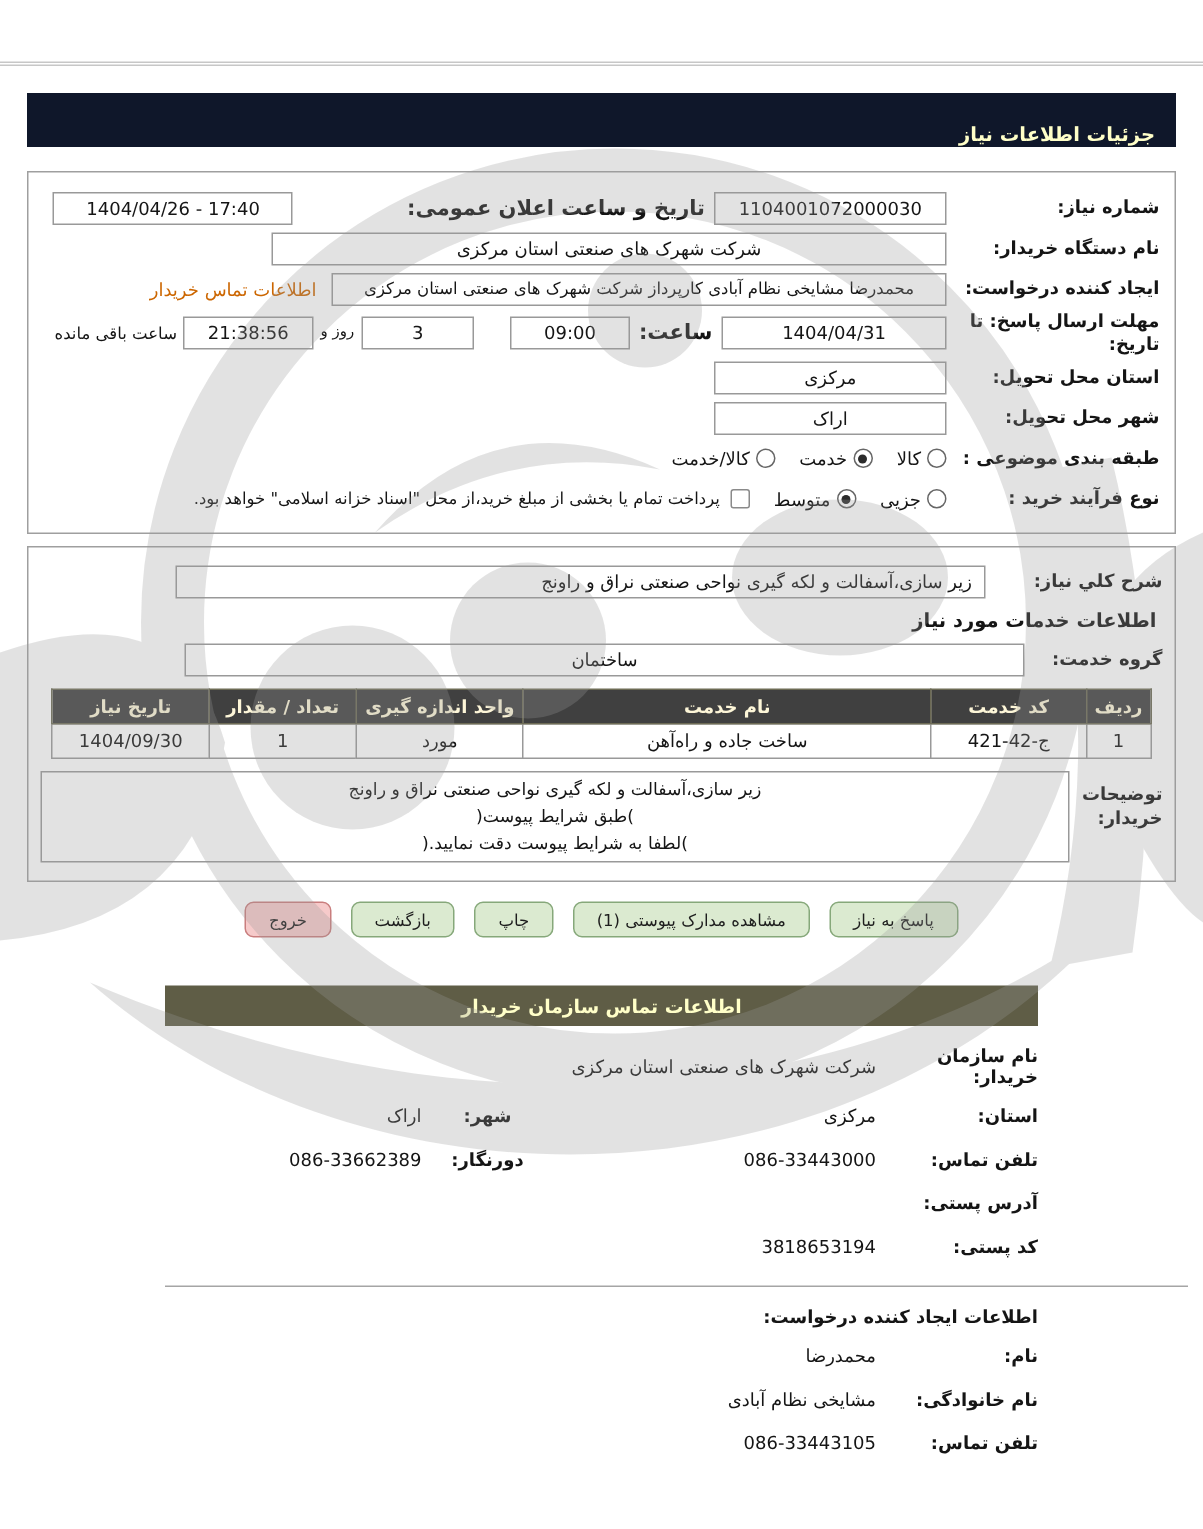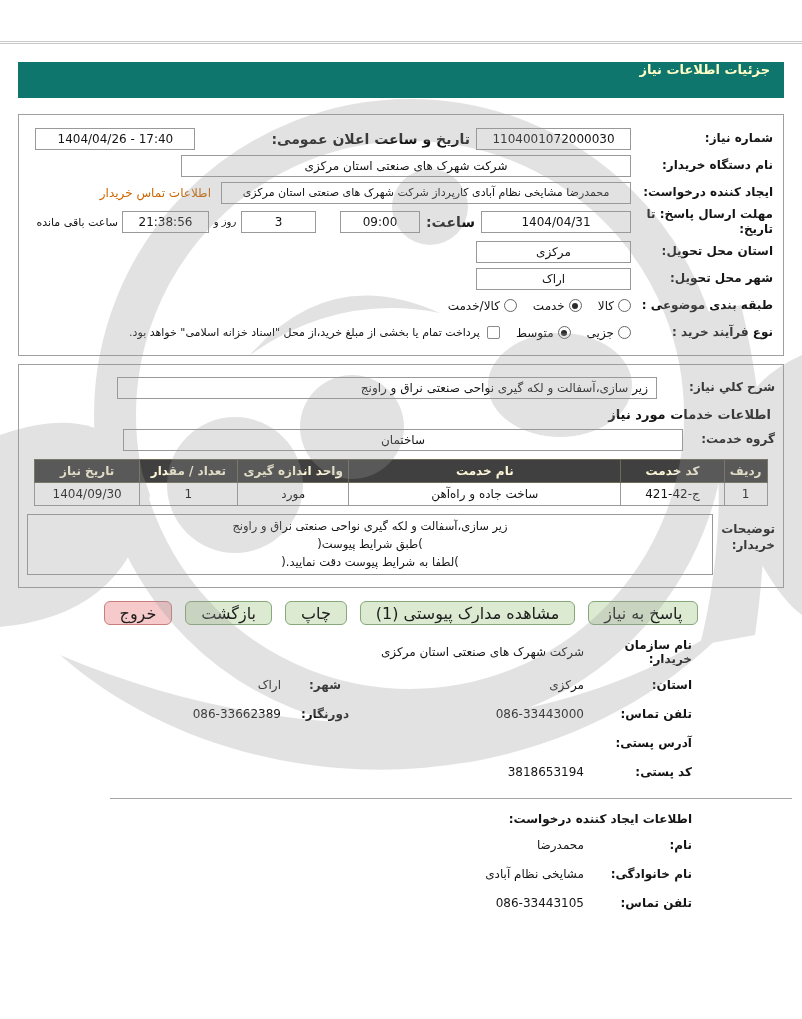--- a/index.html
+++ b/index.html
@@ -7,22 +7,22 @@
   body {
     background: #ffffff;
     font-family: "DejaVu Sans", sans-serif;
     direction: rtl;
     color: #151515;
     position: relative;
     overflow: hidden;
   }
   .topbar { height: 44px; border-bottom: 3px double #c7c7c7; background: #fff; }
   .hdr {
-    margin: 18px 18px 16px; height: 36px; background: #0f766e; color: #ffffc8;
-    display: flex; align-items: flex-start; padding: 0 14px; font-size: 13px; font-weight: bold;
+    margin: 18px 18px 16px; height: 36px; background: #0f172a; color: #ffffc8;
+    display: flex; align-items: flex-end; padding: 0 14px; font-size: 13px; font-weight: bold;
   }
   .panel  { margin: 0 18px; border: 1px solid #9f9f9f; background: #fff; padding: 9px 10px 8px; position: relative; }
   .panel2 { margin: 8px 18px 0; border: 1px solid #9f9f9f; background: #fff; padding: 8px 8px 10px; position: relative; }
   .row { display: flex; align-items: center; margin: 2px 0; min-height: 25px; }
   .lbl { font-weight: bold; font-size: 12px; width: 142px; padding-left: 8px; text-align: right; line-height: 1.25; flex: none; }
   .lbl2 { font-weight: bold; font-size: 14px; margin-right: 6px; padding-left: 6px; flex: none; }
   .inp {
     border: 1px solid #999; height: 22px; background: #fff; display: flex; align-items: center;
     justify-content: center; font-size: 12px; padding: 0 5px; flex: none; overflow: hidden; white-space: nowrap;
   }
@@ -51,21 +51,21 @@
   .svc-table th:nth-child(4){width:116px}.svc-table th:nth-child(5){width:102px}.svc-table th:nth-child(6){width:106px}
   .notes-row { align-items: flex-start; }
   .notes-lbl { font-weight: bold; font-size: 12px; width: 62px; padding-left: 6px; text-align: right; line-height: 1.3; flex: none; margin-top: 8px; }
   .notes-box {
     flex: 1; border: 1px solid #999; min-height: 58px; display: flex; flex-direction: column;
     align-items: center; justify-content: center; font-size: 11.5px; line-height: 1.55; background: #fff; padding: 3px 6px;
   }
   .btn-row { display: flex; justify-content: center; gap: 13px; margin: 13px 30px 0; }
   .btn {
     background: #dbead0; border: 1px solid #86a87a; border-radius: 6px; height: 24px; padding: 0 15px;
-    font-size: 16px; display: flex; align-items: center; color: #1d1d1d; cursor: pointer; white-space: nowrap;
+    font-size: 11px; display: flex; align-items: center; color: #1d1d1d; cursor: pointer; white-space: nowrap;
   }
   .btn.pink { background: #f6caca; border-color: #c97e7e; }
   .hdr2 {
     width: 582px; margin: 32px auto 0; height: 27px; background: #5f5d46; color: #ffffc8;
     font-size: 12.5px; font-weight: bold; display: flex; align-items: center; justify-content: center;
   }
   .contact { width: 582px; margin: 13px auto 0; font-size: 12px; }
   .c-row { display: flex; margin: 9px 0; align-items: center; min-height: 20px; }
   .c-lbl { font-weight: bold; width: 108px; text-align: right; flex: none; }
   .c-val { width: 215px; text-align: right; padding-left: 8px; flex: none; }
@@ -213,20 +213,23 @@
   </div>
 
   <div class="btn-row">
     <div class="btn">پاسخ به نیاز</div>
     <div class="btn">مشاهده مدارک پیوستی (1)</div>
     <div class="btn">چاپ</div>
     <div class="btn">بازگشت</div>
     <div class="btn pink">خروج</div>
   </div>
 
+  <div class="hdr2">
+    <span>اطلاعات تماس سازمان خریدار</span>
+  </div>
 
   <div class="contact">
     <div class="c-row">
       <div class="c-lbl">نام سازمان خریدار:</div>
       <div class="c-val wide">شرکت شهرک های صنعتی استان مرکزی</div>
     </div>
     <div class="c-row">
       <div class="c-lbl">استان:</div>
       <div class="c-val">مرکزی</div>
       <div class="c-lbl2">شهر:</div>

